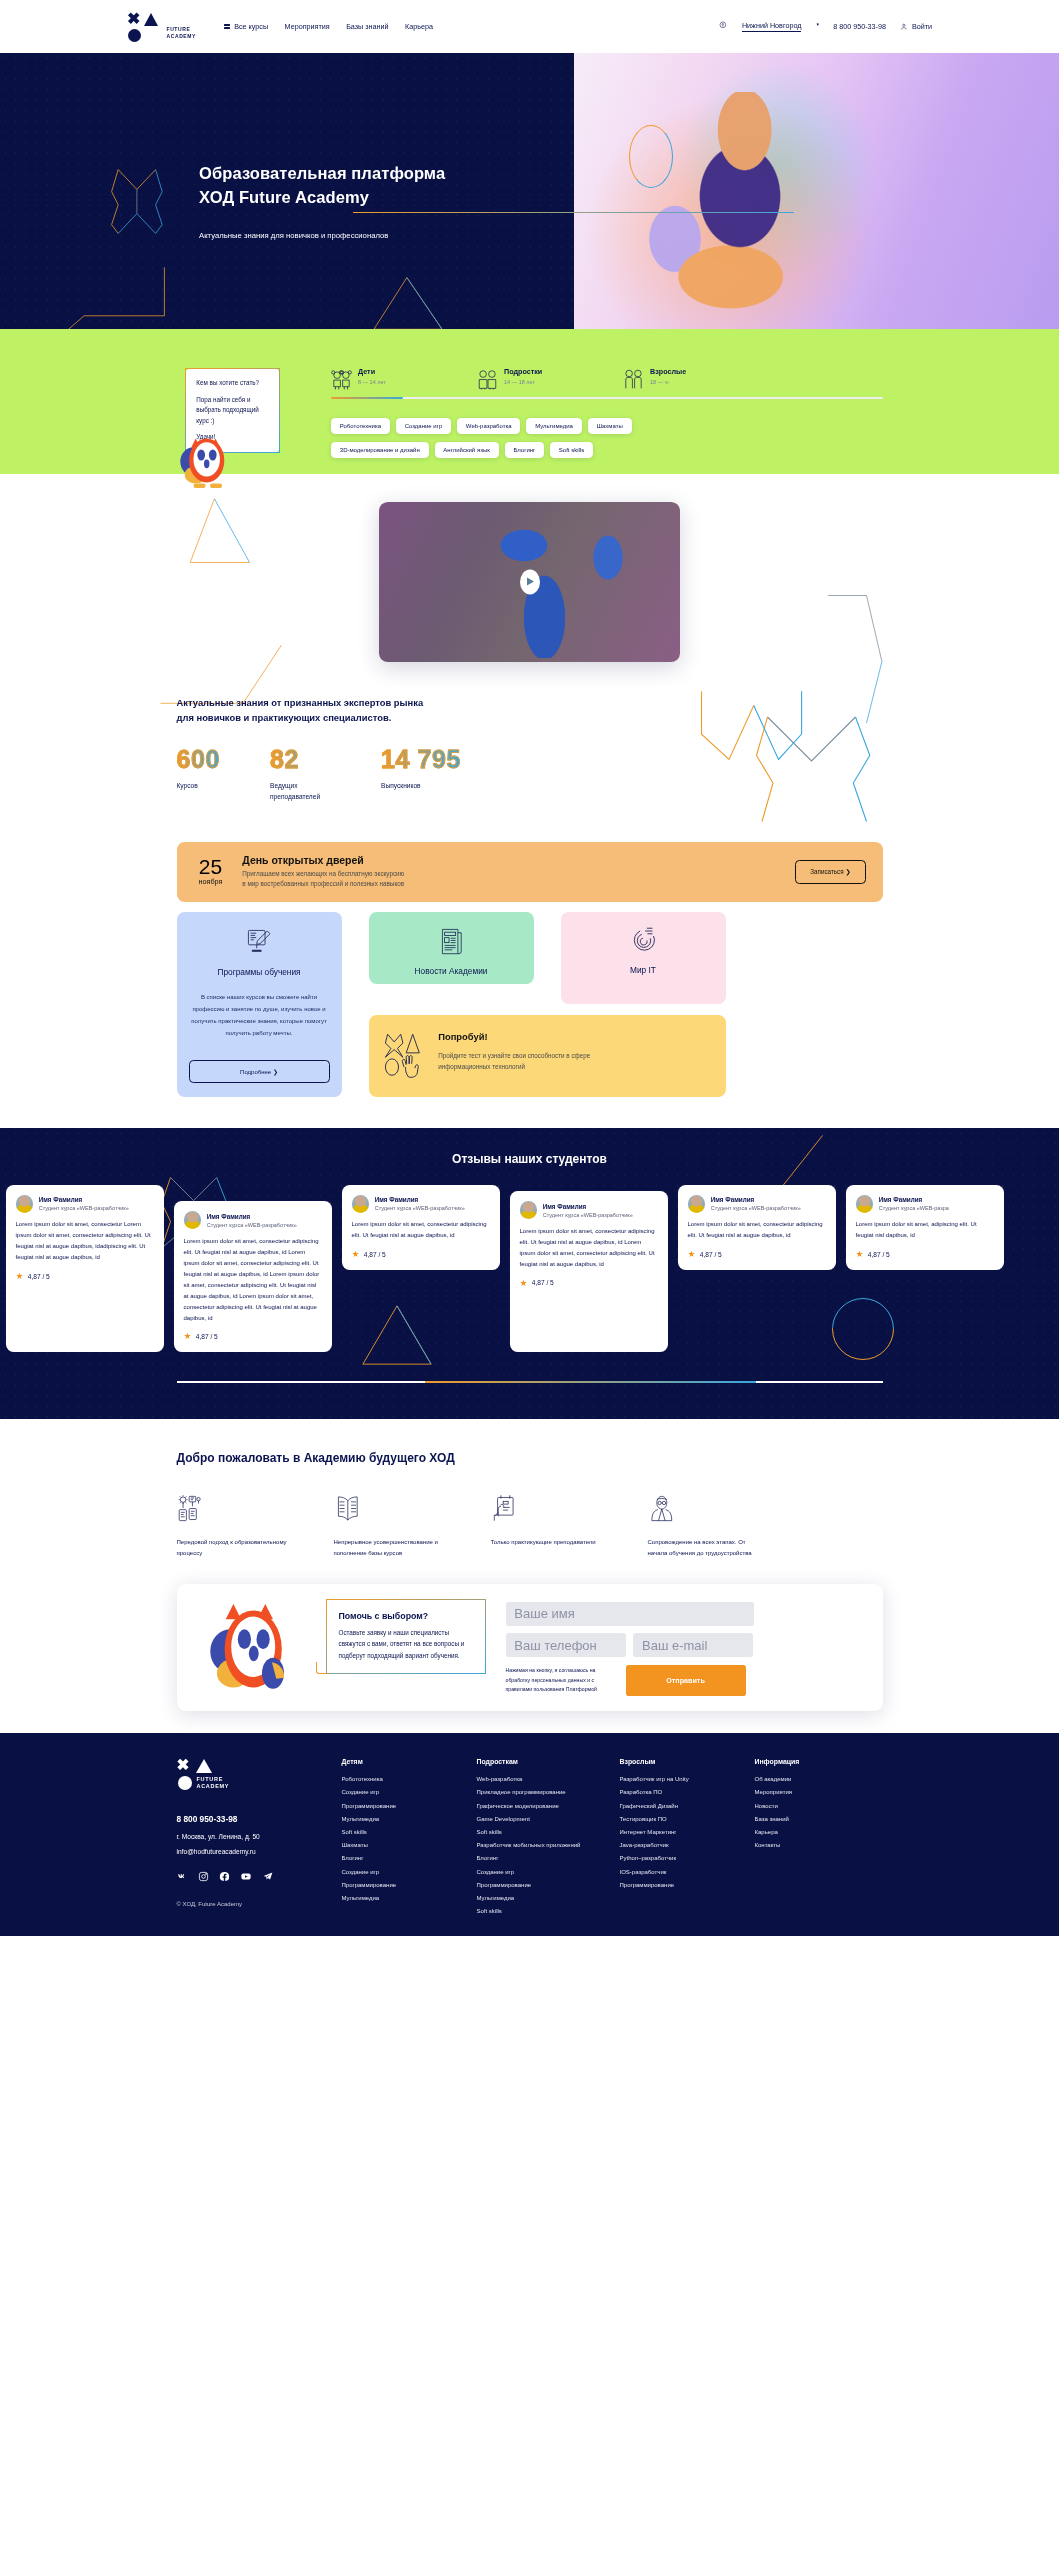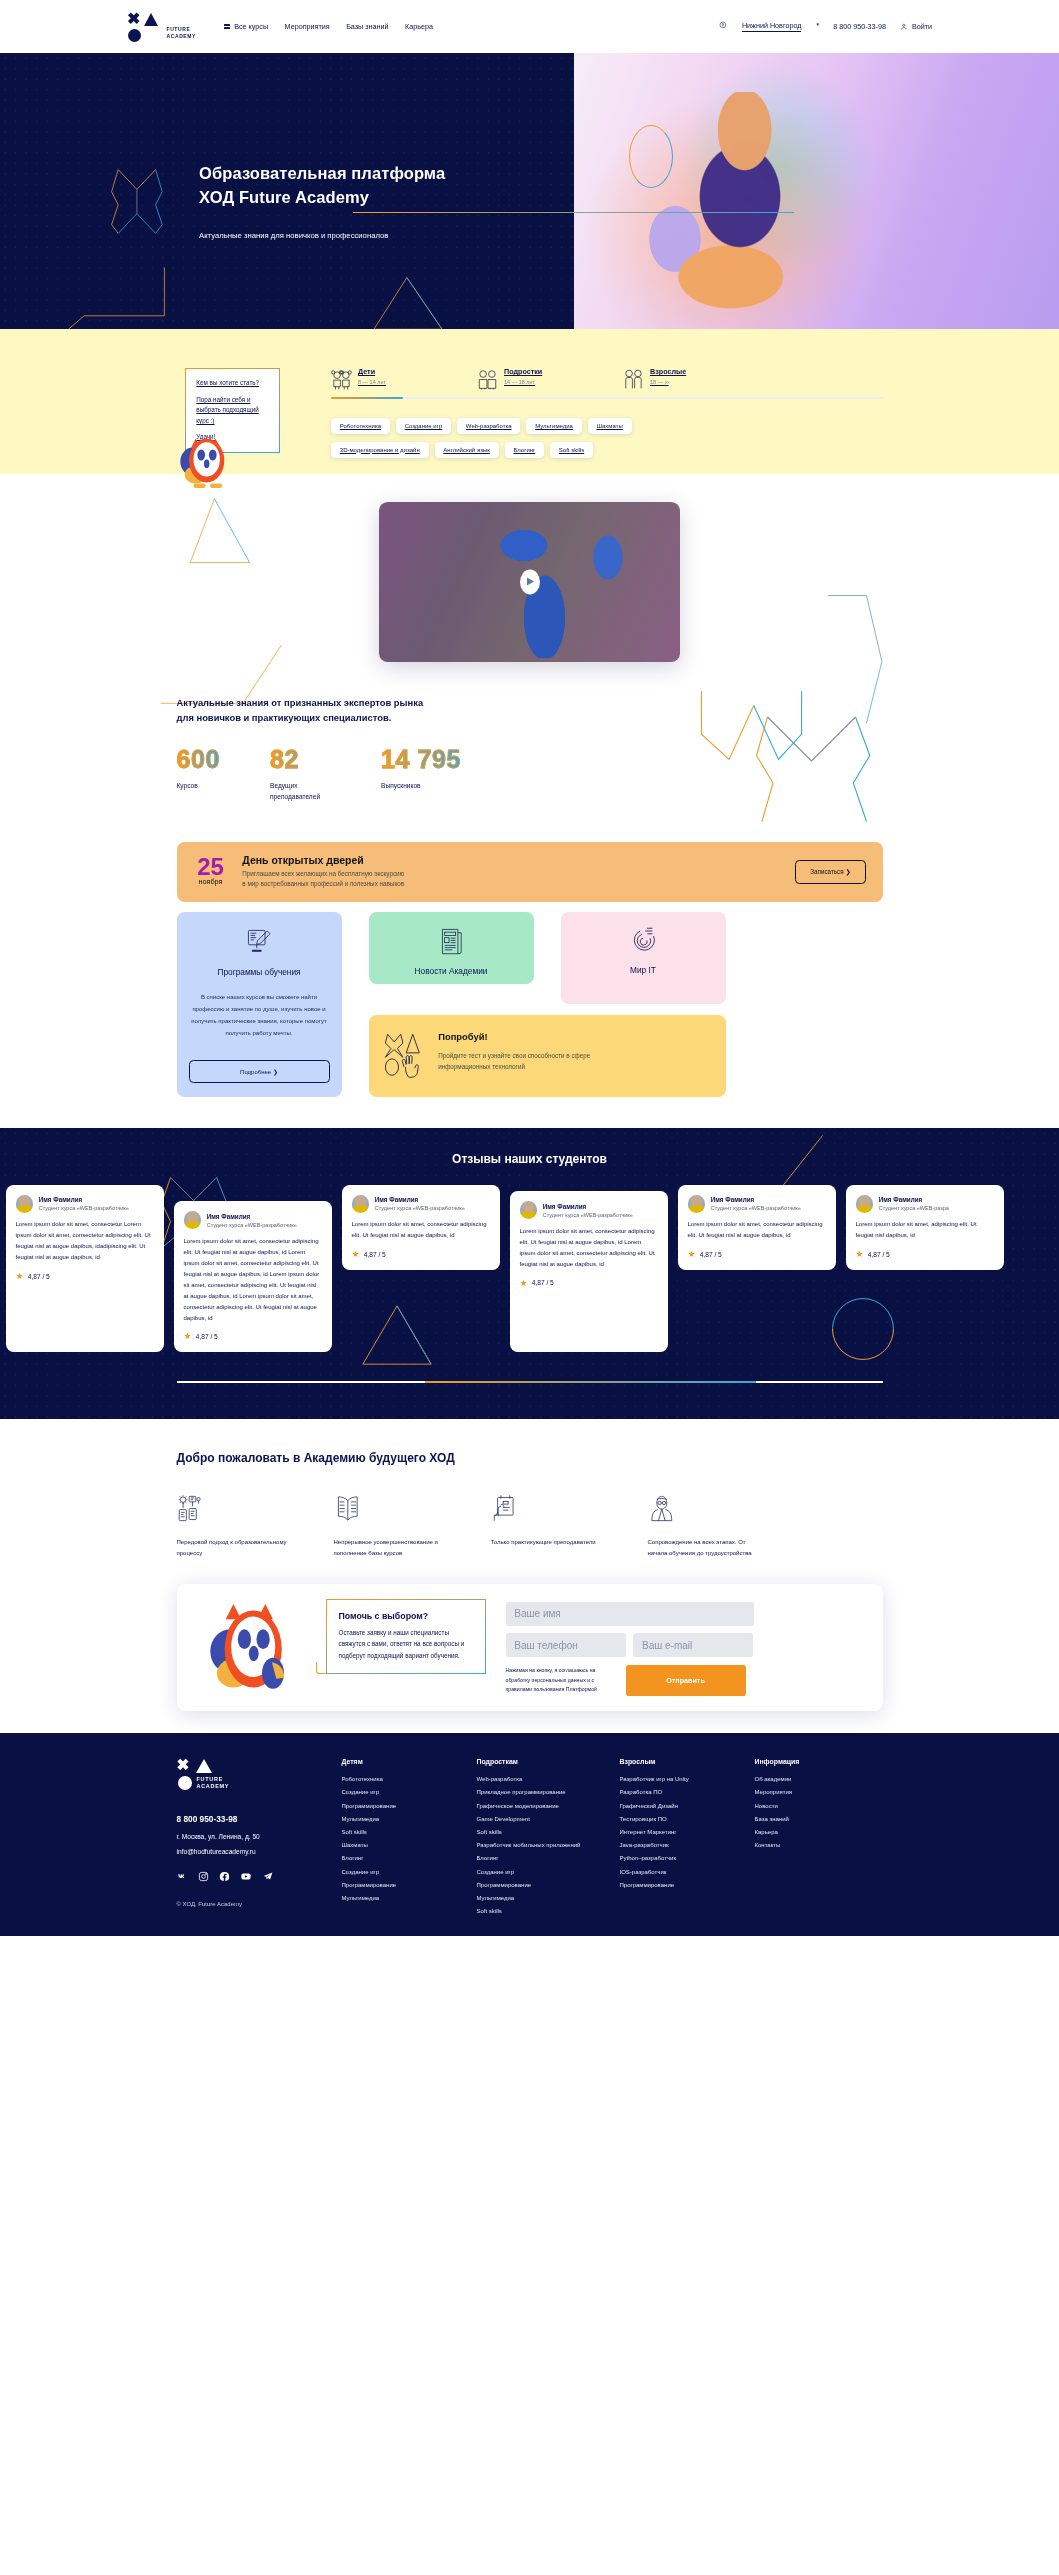--- a/index.html
+++ b/index.html
@@ -89,21 +89,21 @@
     position: absolute; left: 353px; top: 159px; width: 441px; height: 1.1px;
     background: linear-gradient(90deg,#ef9b2a,#3aa7dd);
   }
   .deco { position: absolute; pointer-events: none; }
   .hero-circle-deco {
     position:absolute; left:629px; top:72px; width: 44px; height: 63px;
     border-radius: 50%; border: 1.1px solid; border-color:#ef9b2a #3aa7dd #3aa7dd #ef9b2a;
   }
 
   
-  .audience { padding: 39px 0 16.5px; position: relative; background: #fef9c3; text-decoration: underline; }
+  .audience { padding: 39px 0 16.5px; position: relative; background: #bef264; }
   .audience-row { display: flex; gap: 0px; align-items: flex-start; }
   .bubble-col { width: 149px; position: relative; flex: 0 0 149px; }
   .bubble {
     border: 0.8px solid; border-image: linear-gradient(160deg,#ef9b2a,#3aa7dd) 1;
     border-radius: 6.6px; padding: 9.4px 10px; width: 95px; margin-left: 8.8px;
     font-size: 6.3px; line-height: 10.5px; color: #0b1450; background: #fff;
     position: relative;
   }
   .bubble p + p { margin-top: 6px; }
   .bubble-tail {
@@ -174,21 +174,21 @@
   .stat-num.grad { background: linear-gradient(90deg,#ef9b2a,#3aa7dd); -webkit-background-clip: text; }
   .stat-label { font-size: 6.6px; color: #0b1450; margin-top: 8.8px; line-height: 10.5px; }
   .stat-deco { position: absolute; right: 77px; top: -3.3px; }
 
   
   .banner {
     background: #f5bd77; border-radius: 7.7px; padding: 12px 16.5px;
     display: flex; align-items: center; gap: 14.3px; margin-top: 14.3px;
   }
   .banner-date { text-align: center; width: 35px; flex: 0 0 35px; }
-  .banner-day { font-size: 24px; font-weight: 700; line-height: 19px; color: #a21caf; }
+  .banner-day { font-size: 21px; font-weight: 400; line-height: 19px; color: #000000; }
   .banner-month { font-size: 7.2px; color: #121212; margin-top: 1.1px; }
   .banner-body { flex: 1; }
   .banner-title { font-size: 10.5px; font-weight: 700; color: #121212; }
   .banner-text { font-size: 6.3px; color: #4b4b4b; line-height: 10.5px; margin-top: 3.3px; }
   .banner-btn {
     border: 0.9px solid #111; border-radius: 4.4px; background: transparent;
     padding: 7.7px 14.3px; font-size: 6.3px; color: #111; cursor: pointer;
     font-family: inherit; white-space: nowrap;
   }
 
@@ -260,21 +260,21 @@
     border: 0.8px solid; border-image: linear-gradient(160deg,#ef9b2a,#3aa7dd) 1; border-radius: 6.6px;
     padding: 11px 12px; width: 160px; flex: 0 0 160px; position: relative;
   }
   .c-bubble h3 { font-size: 8.8px; font-weight: 700; color: #0b1450; }
   .c-bubble p { font-size: 6.3px; line-height: 11.6px; color: #0b1450; margin-top: 5.5px; }
   .c-bubble-tail { position: absolute; left: -10.5px; top: 62px; width: 10.5px; height: 12px;
     border-left: 0.8px solid #ef9b2a; border-bottom: 0.8px solid #ef9b2a; border-bottom-left-radius: 3.3px;}
   .form { flex: 1; max-width: 248px; padding-top: 2.2px;}
   .fi {
     background: #e6e7ec; border: 0; border-radius: 2.8px; height: 24px; width: 100%;
-    font-family: inherit; font-size: 10px; color: #0b1450; padding: 0 8.8px;
+    font-family: inherit; font-size: 13px; color: #0b1450; padding: 0 8.8px;
   }
   .fi::placeholder { color: #8e92a6; }
   .frow { display: flex; gap: 7.7px; margin-top: 7.7px; }
   .frow .fi { width: 120px; }
   .fbottom { display: flex; gap: 10px; margin-top: 7.7px; align-items: center; }
   .consent { font-size: 5.2px; line-height: 9.4px; color: #0b1450; width: 110px; }
   .submit {
     background: #f2941f; color: #fff; border: 0; border-radius: 2.8px; width: 120px; height: 31px;
     font-size: 7.2px; font-weight: 700; font-family: inherit; cursor: pointer;
   }

